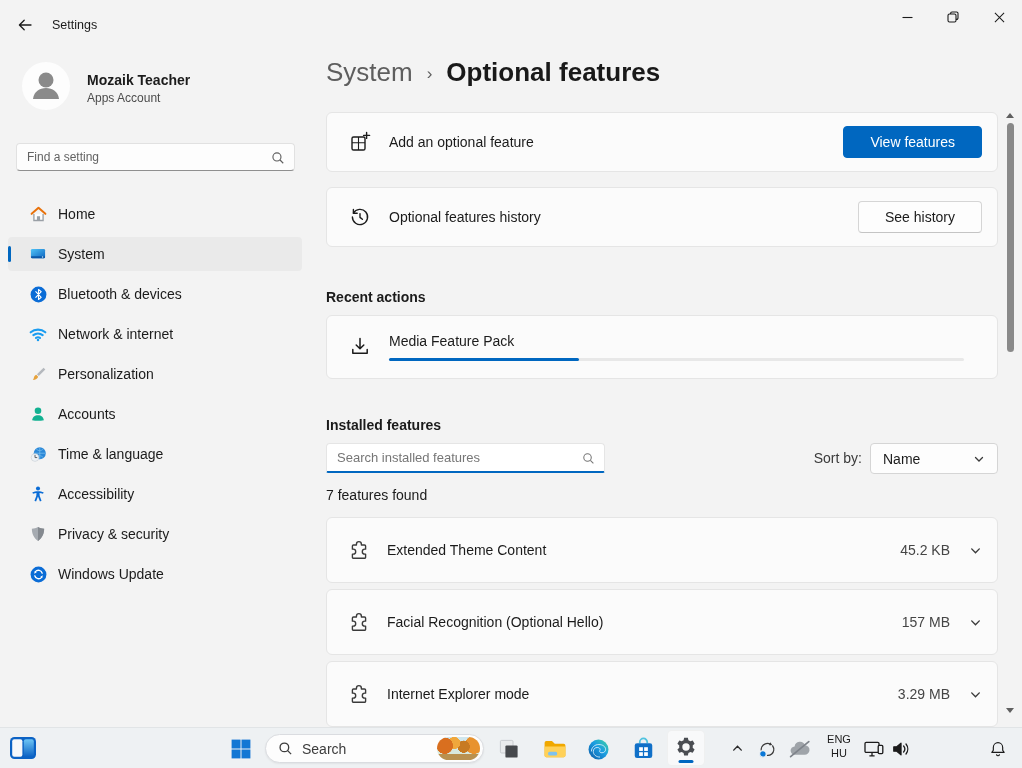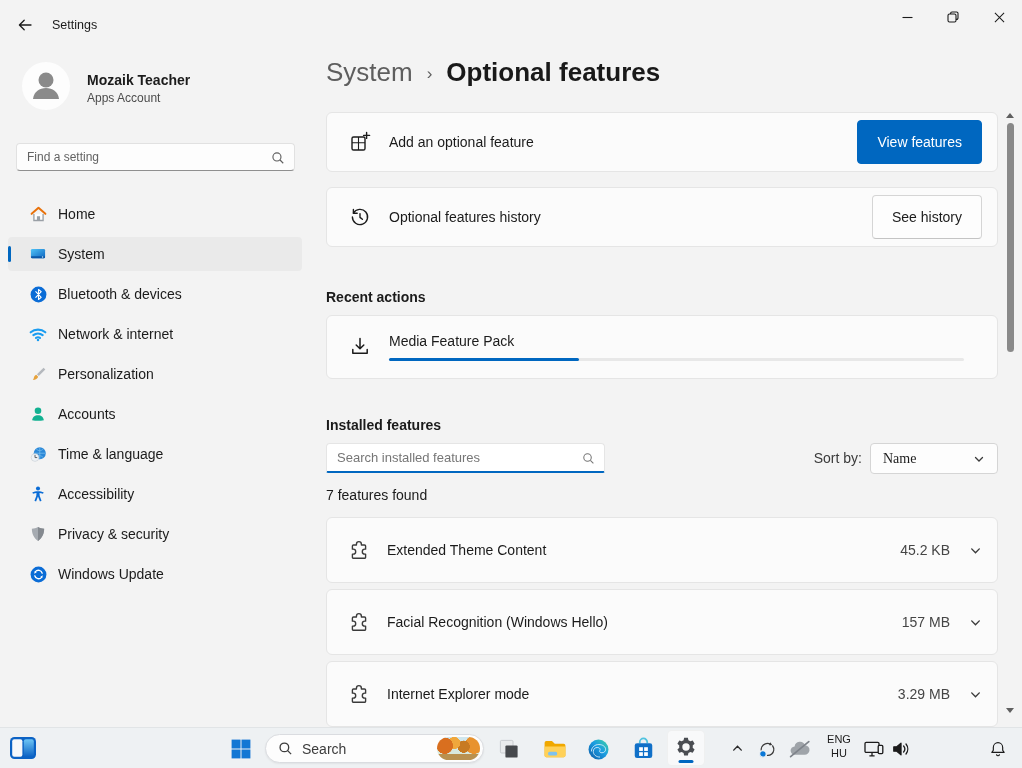--- a/index.html
+++ b/index.html
@@ -47,21 +47,21 @@
   .breadcrumb { position:absolute; left:326px; top:57px; display:flex; align-items:center; }
   .bc-parent { font-size:26px; color:#5e5e5e; cursor:pointer; }
   .bc-sep { font-size:17px; color:#5e5e5e; margin:2px 14px 0 14px; }
   .bc-current { font-size:26px; color:#191919; font-weight:600; }
 
   .card { position:absolute; left:326px; width:672px; background:#fbfbfb;
     border:1px solid #e5e5e5; border-radius:6px; display:flex; align-items:center;
     padding:0 15px 0 21px; }
   .card-ico { margin-right:17px; flex:0 0 auto; }
   .card-label { font-size:14px; }
-  .btn { margin-left:auto; height:44px; padding:0 19px; border-radius:4px; font-size:14px;
+  .btn { margin-left:auto; height:32px; padding:0 26px; border-radius:4px; font-size:14px;
     font-family:inherit; cursor:pointer; }
   .btn-primary { background:#0067c0; border:1px solid #0067c0; color:#fff; }
   .btn-secondary { background:#fdfdfd; border:1px solid #d5d5d5; border-bottom-color:#c4c4c4; color:#1b1b1b; }
 
   .section-heading { position:absolute; left:326px; font-size:14px; font-weight:700; }
 
   .dl-body { display:flex; flex-direction:column; }
   .dl-name { font-size:14px; margin-bottom:9px; }
   .progress-track { width:575px; height:3px; background:#e8e8e8; border-radius:2px; }
   .progress-fill { height:3px; background:#0067c0; border-radius:2px; width:0; }
@@ -69,21 +69,21 @@
   .feat-search { position:absolute; left:326px; top:443px; width:279px; height:30px;
     background:#ffffff; border:1px solid #e5e5e5; border-bottom:2px solid #0067c0;
     border-radius:4px 4px 2px 2px; }
   .feat-search input { width:100%; height:100%; border:none; outline:none; background:transparent;
     padding:0 30px 0 10px; font-size:13px; font-family:inherit; color:#1b1b1b; }
   .feat-search input::placeholder { color:#767676; }
   .feat-glass { position:absolute; right:9px; top:8px; }
   .sort-label { position:absolute; right:160px; top:450px; font-size:14px; color:#3a3a3a; }
   .sort-dd { position:absolute; left:870px; top:443px; width:128px; height:31px;
     background:#fdfdfd; border:1px solid #d5d5d5; border-radius:4px;
-    display:flex; align-items:center; padding:0 12px; cursor:pointer;font-family:Liberation Serif, serif; }
+    display:flex; align-items:center; padding:0 12px; cursor:pointer; }
   .sort-value { font-size:14px; }
   .sort-chev { margin-left:auto; }
   .count-text { position:absolute; left:326px; top:487px; font-size:14px; }
 
   .feat-row { height:66px; cursor:pointer; }
   .feat-name { font-size:14px; }
   .feat-size { margin-left:auto; font-size:14px; color:#454545; }
   .row-chev { margin-left:19px; cursor:pointer; }
 
   
@@ -365,21 +365,21 @@
       </svg>
   </span>
 </div>
 
 <div class="card feat-row" style="top:589px;">
   <span class="card-ico">
     <svg width="22" height="22" viewBox="0 0 24 24" fill="none" stroke="#3a3a3a" stroke-width="1.5" stroke-linejoin="round">
         <path d="M9.2 6.5 V5.6 a2.7 2.7 0 0 1 5.4 0 v.9 H18 a1.2 1.2 0 0 1 1.2 1.2 v3.4 h-.9 a2.7 2.7 0 0 0 0 5.4 h.9 v3.3 a1.2 1.2 0 0 1-1.2 1.2 H6 a1.2 1.2 0 0 1-1.2-1.2 v-3.3 h.9 a2.7 2.7 0 0 0 0-5.4 h-.9 V7.7 A1.2 1.2 0 0 1 6 6.5 z"></path>
       </svg>
   </span>
-  <span class="feat-name">Facial Recognition (Windows Hello)</span>
+  <span class="feat-name">Facial Recognition (Optional Hello)</span>
   <span class="feat-size">157 MB</span>
   <span class="row-chev">
     <svg width="13" height="13" viewBox="0 0 12 12" fill="none" stroke="#3a3a3a" stroke-width="1.3" stroke-linecap="round">
         <path d="M2.5 4.5 6 8 9.5 4.5"></path>
       </svg>
   </span>
 </div>
 
 <div class="card feat-row" style="top:661px;">
   <span class="card-ico">

